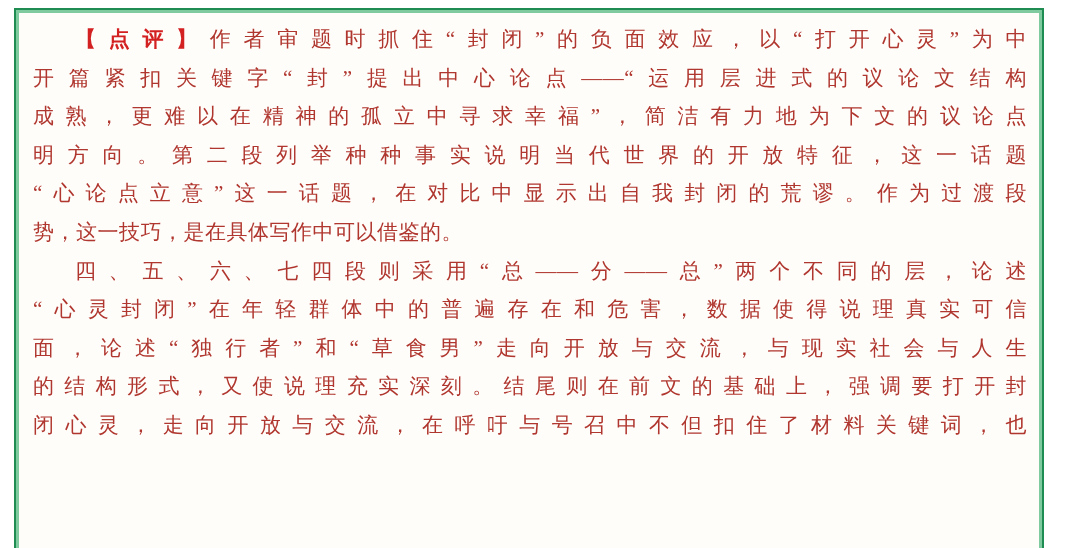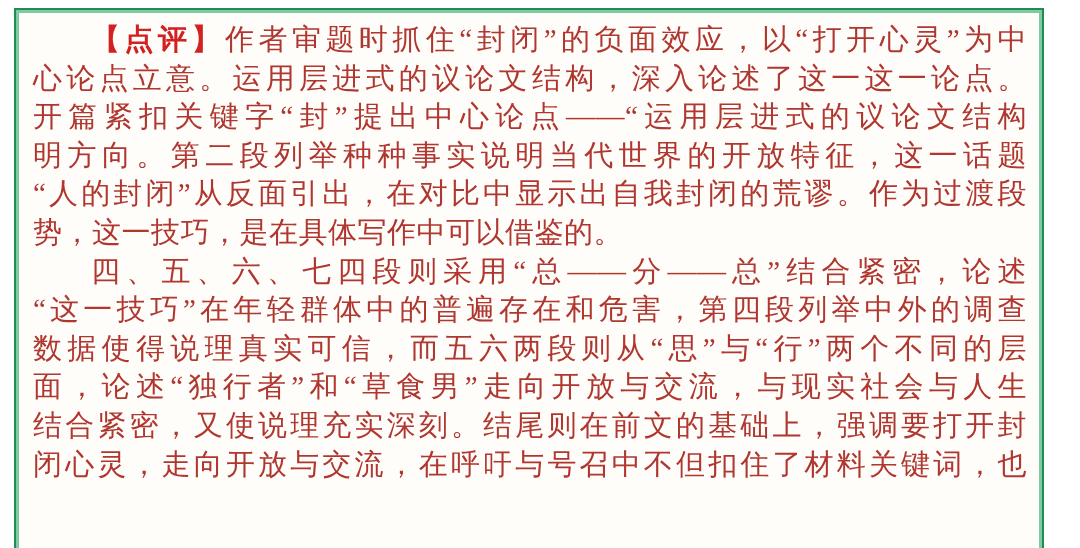--- a/index.html
+++ b/index.html
@@ -34,21 +34,21 @@
     border: 3px solid #7fca9f;
     box-sizing: border-box;
     background: #fffdfa;
   }
   .content {
     padding: 7px 12px 0 14px;
   }
   .line {
     height: 38.6px;
     line-height: 38.6px;
-    font-size: 29px;
+    font-size: 21px;
     color: #b0372f;
     text-align: justify;
     text-align-last: justify;
     white-space: nowrap;
     letter-spacing: 0.5px;
   }
   .line.indent {
     text-indent: 2em;
   }
   .line.no-fill {
@@ -61,28 +61,27 @@
 </style>
 </head>
 <body>
 
 <div class="page">
   <div class="frame-outer">
     <div class="frame-inner">
       <div class="content">
         <div>
             <div class="line indent"><span class="head">【点评】</span>作者审题时抓住“封闭”的负面效应，以“打开心灵”为中</div>
-            <div class="line">心论点立意。运用层进式的议论文结构，深入论述了这一这一论点。</div>
             <div class="line">开篇紧扣关键字“封”提出中心论点——“运用层进式的议论文结构</div>
+            <div class="line">成熟，更难以在精神的孤立中寻求幸福”，简洁有力地为下文的议论点</div>
             <div class="line">明方向。第二段列举种种事实说明当代世界的开放特征，这一话题</div>
-            <div class="line">“人的封闭”从反面引出，在对比中显示出自我封闭的荒谬。作为过渡段</div>
+            <div class="line">“心论点立意”这一话题，在对比中显示出自我封闭的荒谬。作为过渡段</div>
             <div class="line no-fill">势，这一技巧，是在具体写作中可以借鉴的。</div>
-            <div class="line indent">四、五、六、七四段则采用“总——分——总”结合紧密，论述</div>
-            <div class="line">“这一技巧”在年轻群体中的普遍存在和危害，第四段列举中外的调查</div>
-            <div class="line">数据使得说理真实可信，而五六两段则从“思”与“行”两个不同的层</div>
+            <div class="line indent">四、五、六、七四段则采用“总——分——总”两个不同的层，论述</div>
+            <div class="line">“心灵封闭”在年轻群体中的普遍存在和危害，数据使得说理真实可信</div>
             <div class="line">面，论述“独行者”和“草食男”走向开放与交流，与现实社会与人生</div>
-            <div class="line">结合紧密，又使说理充实深刻。结尾则在前文的基础上，强调要打开封</div>
+            <div class="line">的结构形式，又使说理充实深刻。结尾则在前文的基础上，强调要打开封</div>
             <div class="line">闭心灵，走向开放与交流，在呼吁与号召中不但扣住了材料关键词，也</div>
           </div>
       </div>
     </div>
   </div>
 </div>
 
 </body></html>

